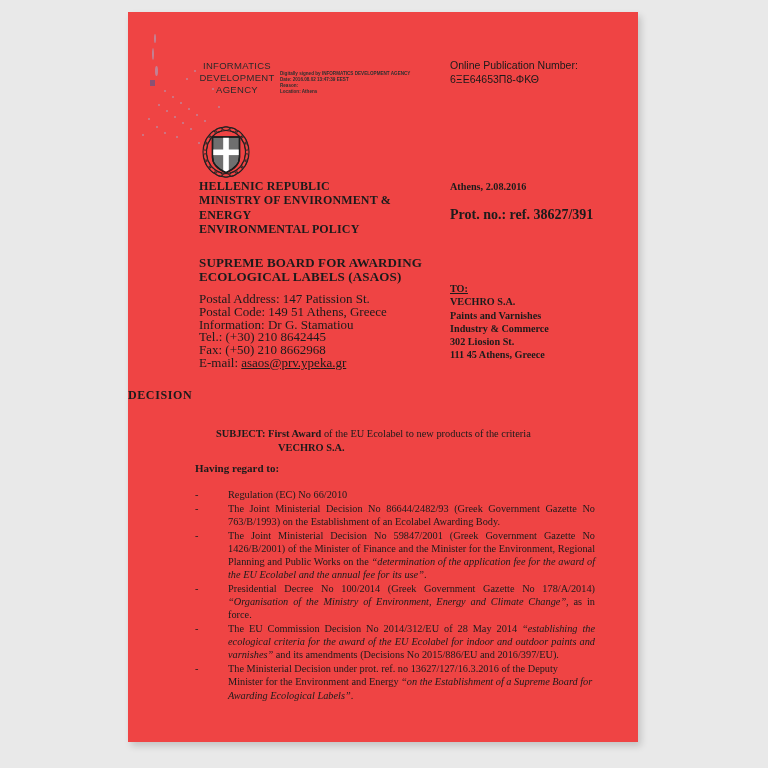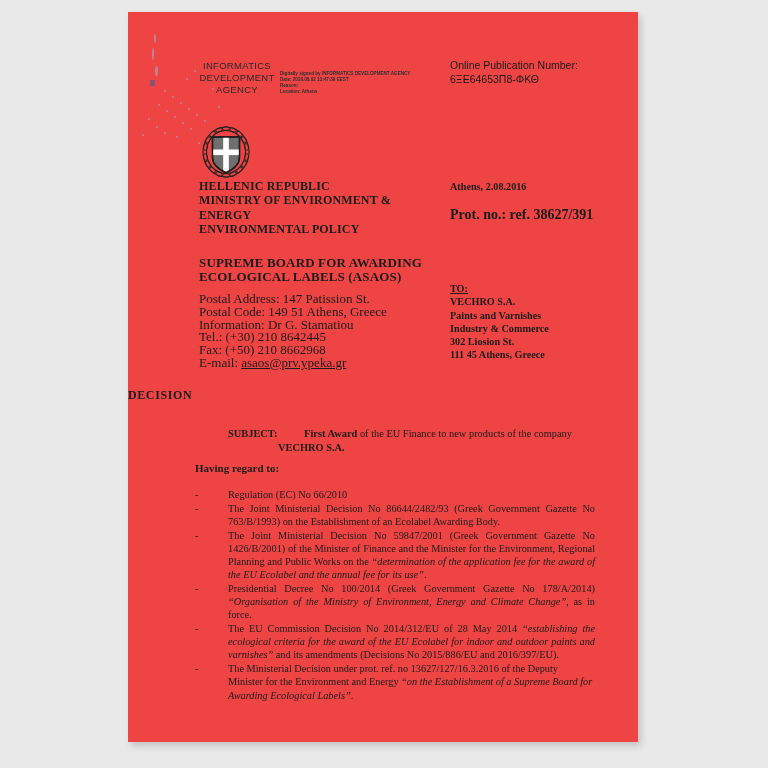--- a/index.html
+++ b/index.html
@@ -178,21 +178,21 @@
 
   
   .subject {
     position: absolute;
     left: 88px;
     top: 415px;
     width: 400px;
     font-size: 10.4px;
     line-height: 14px;
   }
-  .subject b { font-weight: bold; margin-left: 12px; }
+  .subject b { font-weight: bold; }
   .subject .second {
     display: block;
     margin-left: 62px;
     font-weight: bold;
   }
 
   
   .regard-head {
     position: absolute;
     left: 67px;
@@ -345,21 +345,21 @@
       <div>VECHRO S.A.</div>
       <div>Paints and Varnishes</div>
       <div>Industry &amp; Commerce</div>
       <div>302 Liosion St.</div>
       <div>111 45 Athens, Greece</div>
     </div>
 
     <div class="decision-title">DECISION</div>
 
     <div class="subject">
-      <b>SUBJECT:</b><b>&nbsp;</b><b>First Award</b><span> of the EU Finance to new products of the company</span>
+      <b>SUBJECT:</b><b>&nbsp;</b><b>First Award</b><span> of the EU Ecolabel to new products of the criteria</span>
       <span class="second">VECHRO S.A.</span>
     </div>
 
     <div class="regard-head">Having regard to:</div>
 
     <div class="clauses" id="clauses">
         <div class="clause"><span class="dash">-</span><span>Regulation (EC) No 66/2010</span></div>
         <div class="clause"><span class="dash">-</span><span>The Joint Ministerial Decision No 86644/2482/93 (Greek Government Gazette No 763/B/1993) on the Establishment of an Ecolabel Awarding Body.</span></div>
         <div class="clause"><span class="dash">-</span><span>The Joint Ministerial Decision No 59847/2001 (Greek Government Gazette No 1426/B/2001) of the Minister of Finance and the Minister for the Environment, Regional Planning and Public Works on the </span><i>“determination of the application fee for the award of the EU Ecolabel and the annual fee for its use”</i><span>.</span></div>
         <div class="clause"><span class="dash">-</span><span>Presidential Decree No 100/2014 (Greek Government Gazette No 178/A/2014) </span><i>“Organisation of the Ministry of Environment, Energy and Climate Change”</i><span>, as in force.</span></div>

